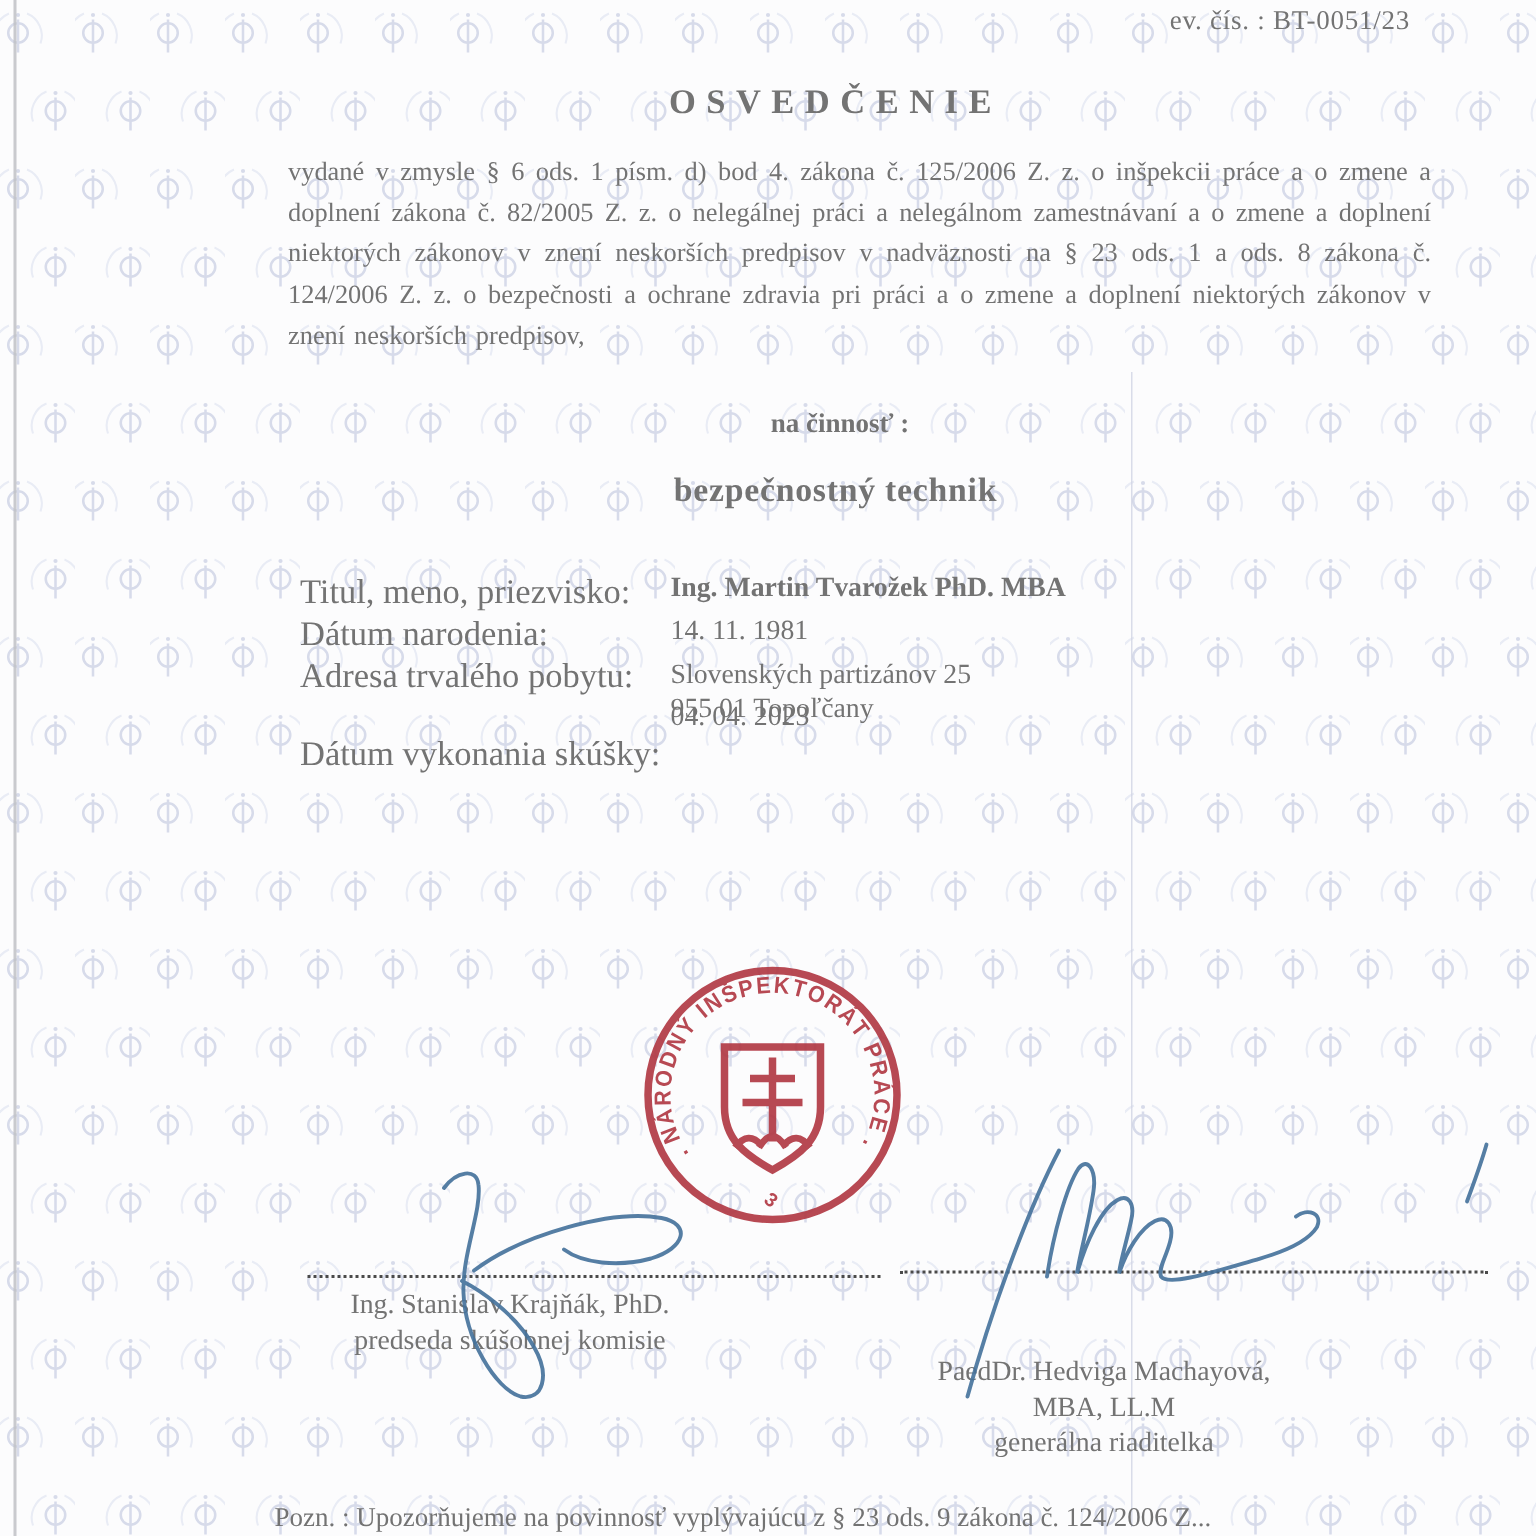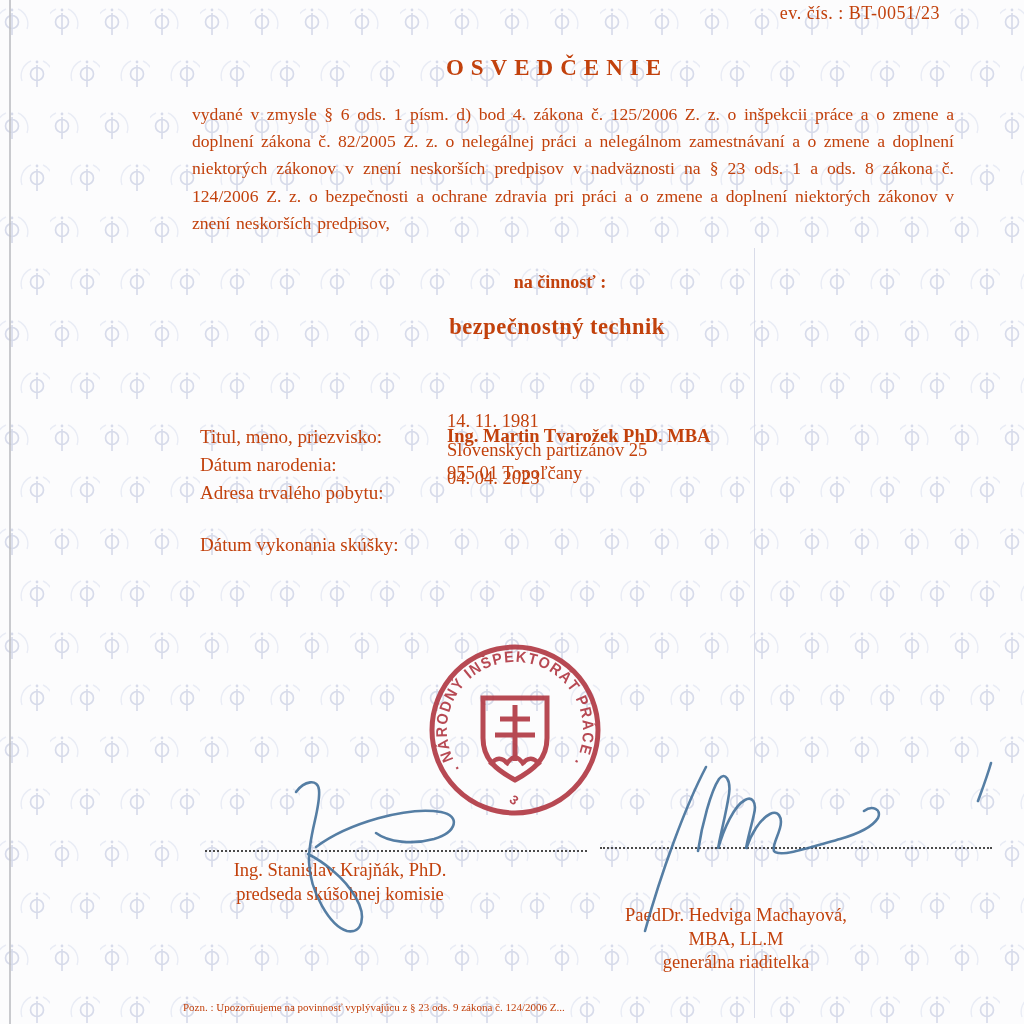--- a/index.html
+++ b/index.html
@@ -1,42 +1,42 @@
 <!DOCTYPE html>
 <html><head>
 <meta charset="utf-8">
 <style>
   html,body{margin:0;padding:0;background:#e8e8e8;}
   .page{
     position:relative;width:1024px;height:1024px;overflow:hidden;
     background:#fcfcfd;
     font-family:"Liberation Serif","DejaVu Serif",serif;
-    color:#c2410c;
+    color:#737373;
   }
   .abs{position:absolute;}
   .wm-svg{position:absolute;left:0;top:0;z-index:0;}
   .txt{z-index:2;}
   .edge-line{position:absolute;left:9px;top:0;width:2px;height:1024px;background:#bfc1c6;opacity:.85;z-index:1;}
   .fold-line{position:absolute;left:754px;top:248px;width:1px;height:770px;background:#cdd2e2;opacity:.75;z-index:1;}
 
   .ev-num{left:640px;top:3px;width:300px;text-align:right;font-size:18px;letter-spacing:.5px;}
   .title{left:157px;top:55px;width:800px;text-align:center;font-size:23px;font-weight:bold;letter-spacing:7px;}
   .intro{left:192px;top:101px;width:762px;font-size:17.6px;line-height:27.2px;text-align:justify;word-spacing:1.5px;}
   .activity-label{left:160px;top:272px;width:800px;text-align:center;font-size:18px;font-weight:bold;}
   .activity-value{left:157px;top:314px;width:800px;text-align:center;font-size:22.5px;font-weight:bold;letter-spacing:.5px;}
 
-  .field-label{left:200px;font-size:19px;margin-top:44px;}
+  .field-label{left:200px;font-size:23px;}
   .field-value{left:447px;font-size:18.5px;}
-  .bold{font-weight:bold;margin-top:44px;}
+  .bold{font-weight:bold;}
 
   .dotline{height:0;border-bottom:2.5px dotted #4a4a4a;z-index:2;position:absolute;}
   .sig-block{text-align:center;font-size:18.5px;line-height:23.5px;z-index:2;position:absolute;}
 
   .place-date{left:185px;top:954px;font-size:18.5px;}
-  .note{left:183px;top:1001px;width:720px;font-size:11px;white-space:nowrap;}
+  .note{left:183px;top:1001px;width:720px;font-size:18px;white-space:nowrap;}
 
   .stamp-svg{position:absolute;left:427px;top:642px;z-index:3;opacity:.92;}
   .sig-svg{position:absolute;left:0;top:0;z-index:4;}
 </style>
 </head>
 <body>
 
 <div class="page">
 
   <svg class="wm-svg" width="1024" height="1024" aria-hidden="true">

